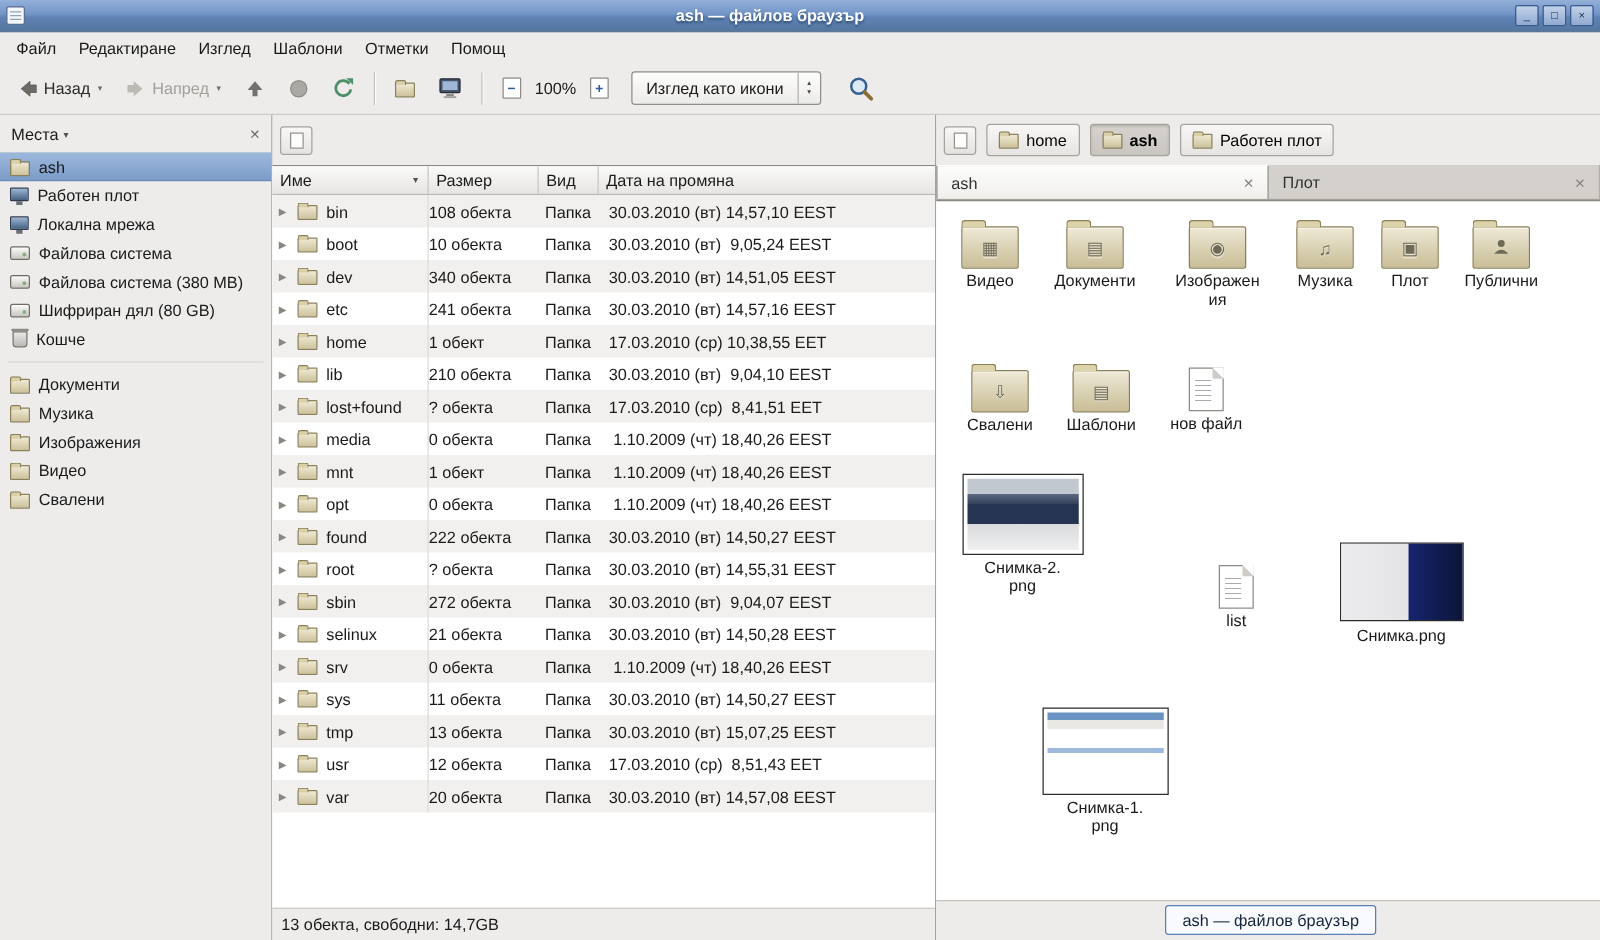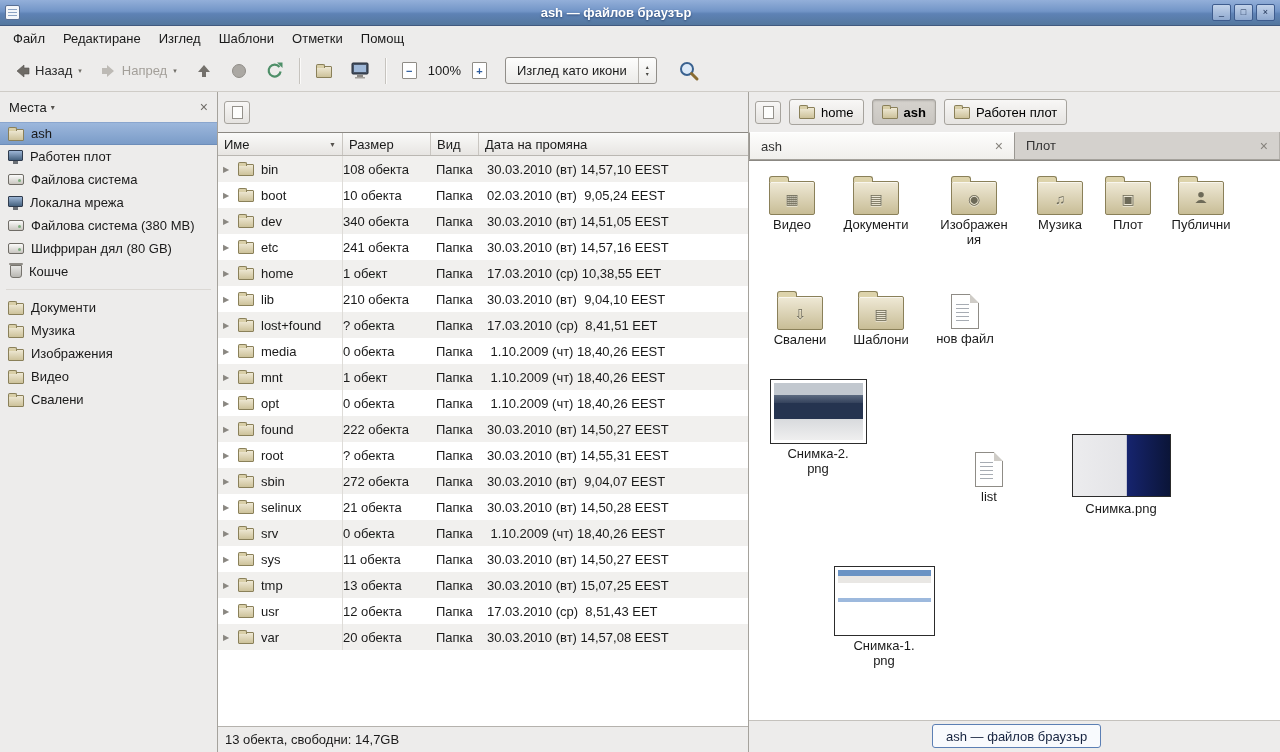--- a/index.html
+++ b/index.html
@@ -207,26 +207,26 @@
       </div>
       <div class="side-item sel">
         <span class="ico-folder"></span>
         <span>ash</span>
       </div>
       <div class="side-item">
         <span class="ico-monitor"></span>
         <span>Работен плот</span>
       </div>
       <div class="side-item">
+        <span class="ico-monitor"></span>
+        <span>Локална мрежа</span>
+      </div>
+      <div class="side-item">
         <span class="ico-drive"></span>
         <span>Файлова система</span>
-      </div>
-      <div class="side-item">
-        <span class="ico-monitor"></span>
-        <span>Локална мрежа</span>
       </div>
       <div class="side-item">
         <span class="ico-drive"></span>
         <span>Файлова система (380 MB)</span>
       </div>
       <div class="side-item">
         <span class="ico-drive"></span>
         <span>Шифриран дял (80 GB)</span>
       </div>
       <div class="side-item">
@@ -284,21 +284,21 @@
             <div class="c-date">30.03.2010 (вт) 14,57,10 EEST</div>
           </div>
           <div class="trow">
             <div class="c-name">
                 <span class="exp">▶</span>
                 <span class="ico-folder"></span>
                 <span class="txt">boot</span>
               </div>
             <div class="c-size">10 обекта</div>
             <div class="c-type">Папка</div>
-            <div class="c-date">02.03.2010 (вт)  9,05,24 EEST</div>
+            <div class="c-date">30.03.2010 (вт)  9,05,24 EEST</div>
           </div>
           <div class="trow">
             <div class="c-name">
                 <span class="exp">▶</span>
                 <span class="ico-folder"></span>
                 <span class="txt">dev</span>
               </div>
             <div class="c-size">340 обекта</div>
             <div class="c-type">Папка</div>
             <div class="c-date">30.03.2010 (вт) 14,51,05 EEST</div>

